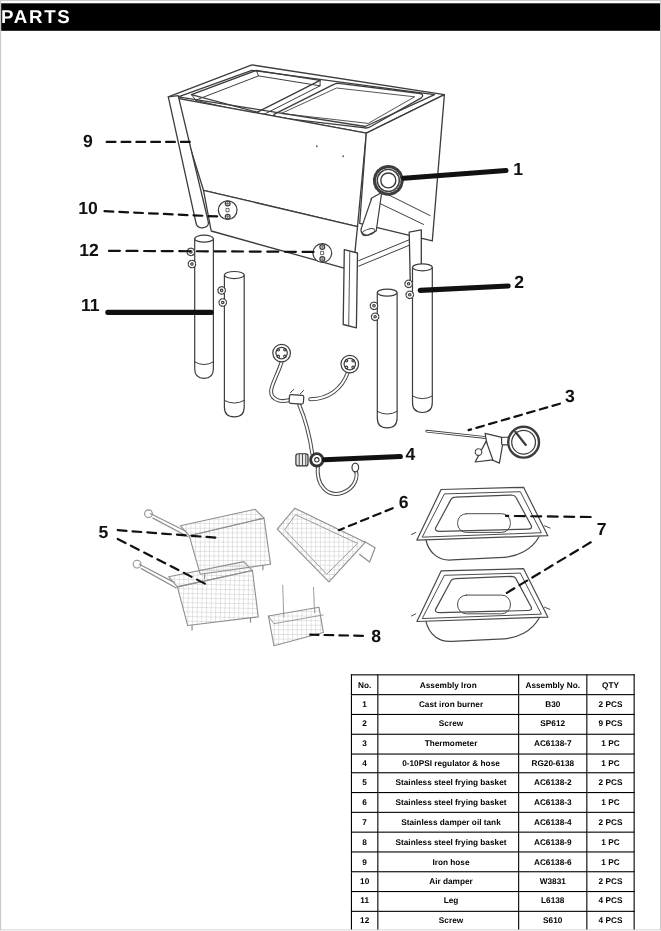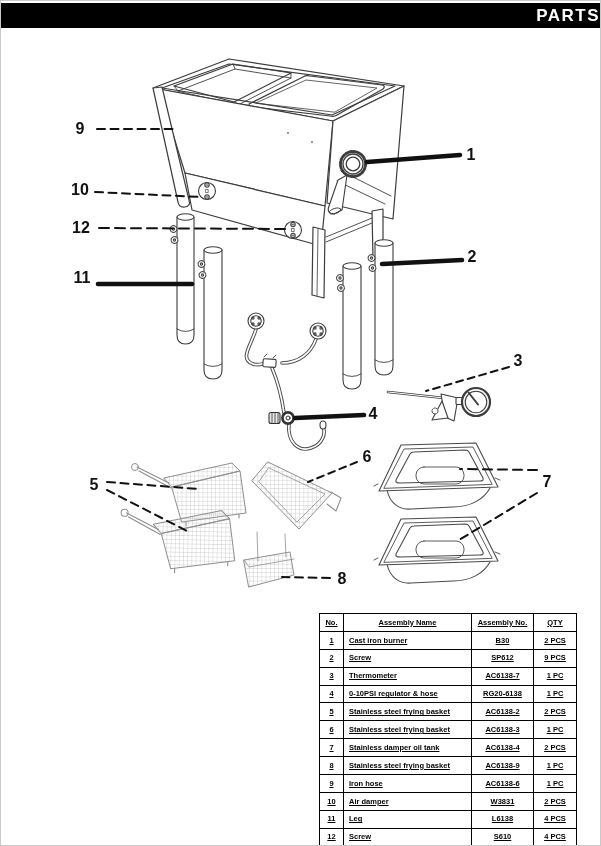--- a/index.html
+++ b/index.html
@@ -3,36 +3,36 @@
 <meta charset="utf-8">
 <style>
   html,body{margin:0;padding:0;background:#fff;}
   .page{
     position:relative;width:601px;height:846px;background:#ffffff;
     border:1px solid #c9c9c9;box-sizing:border-box;overflow:hidden;
     font-family:"Liberation Sans",sans-serif;
   }
   .header-bar{
     position:absolute;left:0;top:2px;width:100%;height:25px;background:#000000;
-    display:flex;align-items:center;justify-content:flex-end;
+    display:flex;align-items:center;justify-content:flex-start;
   }
   .header-bar .title{
     color:#ffffff;font-weight:bold;font-size:17px;letter-spacing:1.5px;
   }
   svg.diagram{position:absolute;left:0;top:0;}
   .parts-table-wrap{position:absolute;left:318px;top:612px;}
   table.parts{
     border-collapse:collapse;table-layout:fixed;width:257px;
     font-size:7.5px;font-weight:bold;color:#000;
   }
   table.parts th, table.parts td{
     border:1px solid #000;height:16.9px;padding:0;text-align:center;
-    overflow:hidden;white-space:nowrap;line-height:1;text-decoration:underline;
-  }
-  table.parts td.name{text-align:left;padding-left:5px;}
+    overflow:hidden;white-space:nowrap;line-height:1;
+  }
+  table.parts td.name{text-align:center;padding-left:5px;}
 </style>
 </head>
 <body>
 
 <div class="page">
 
   <div class="header-bar">
     <span class="title">PARTS</span>
   </div>
 
@@ -266,21 +266,21 @@
     <table class="parts">
       <colgroup>
         <col style="width:24px">
           <col style="width:128px">
           <col style="width:62px">
           <col style="width:43px">
       </colgroup>
       <thead>
         <tr>
           <th>No.</th>
-          <th>Assembly Name</th>
+          <th>Assembly Iron</th>
           <th>Assembly No.</th>
           <th>QTY</th>
         </tr>
       </thead>
       <tbody>
         <tr>
           <td>1</td>
             <td class="name">Cast iron burner</td>
             <td>B30</td>
             <td>2 PCS</td>

